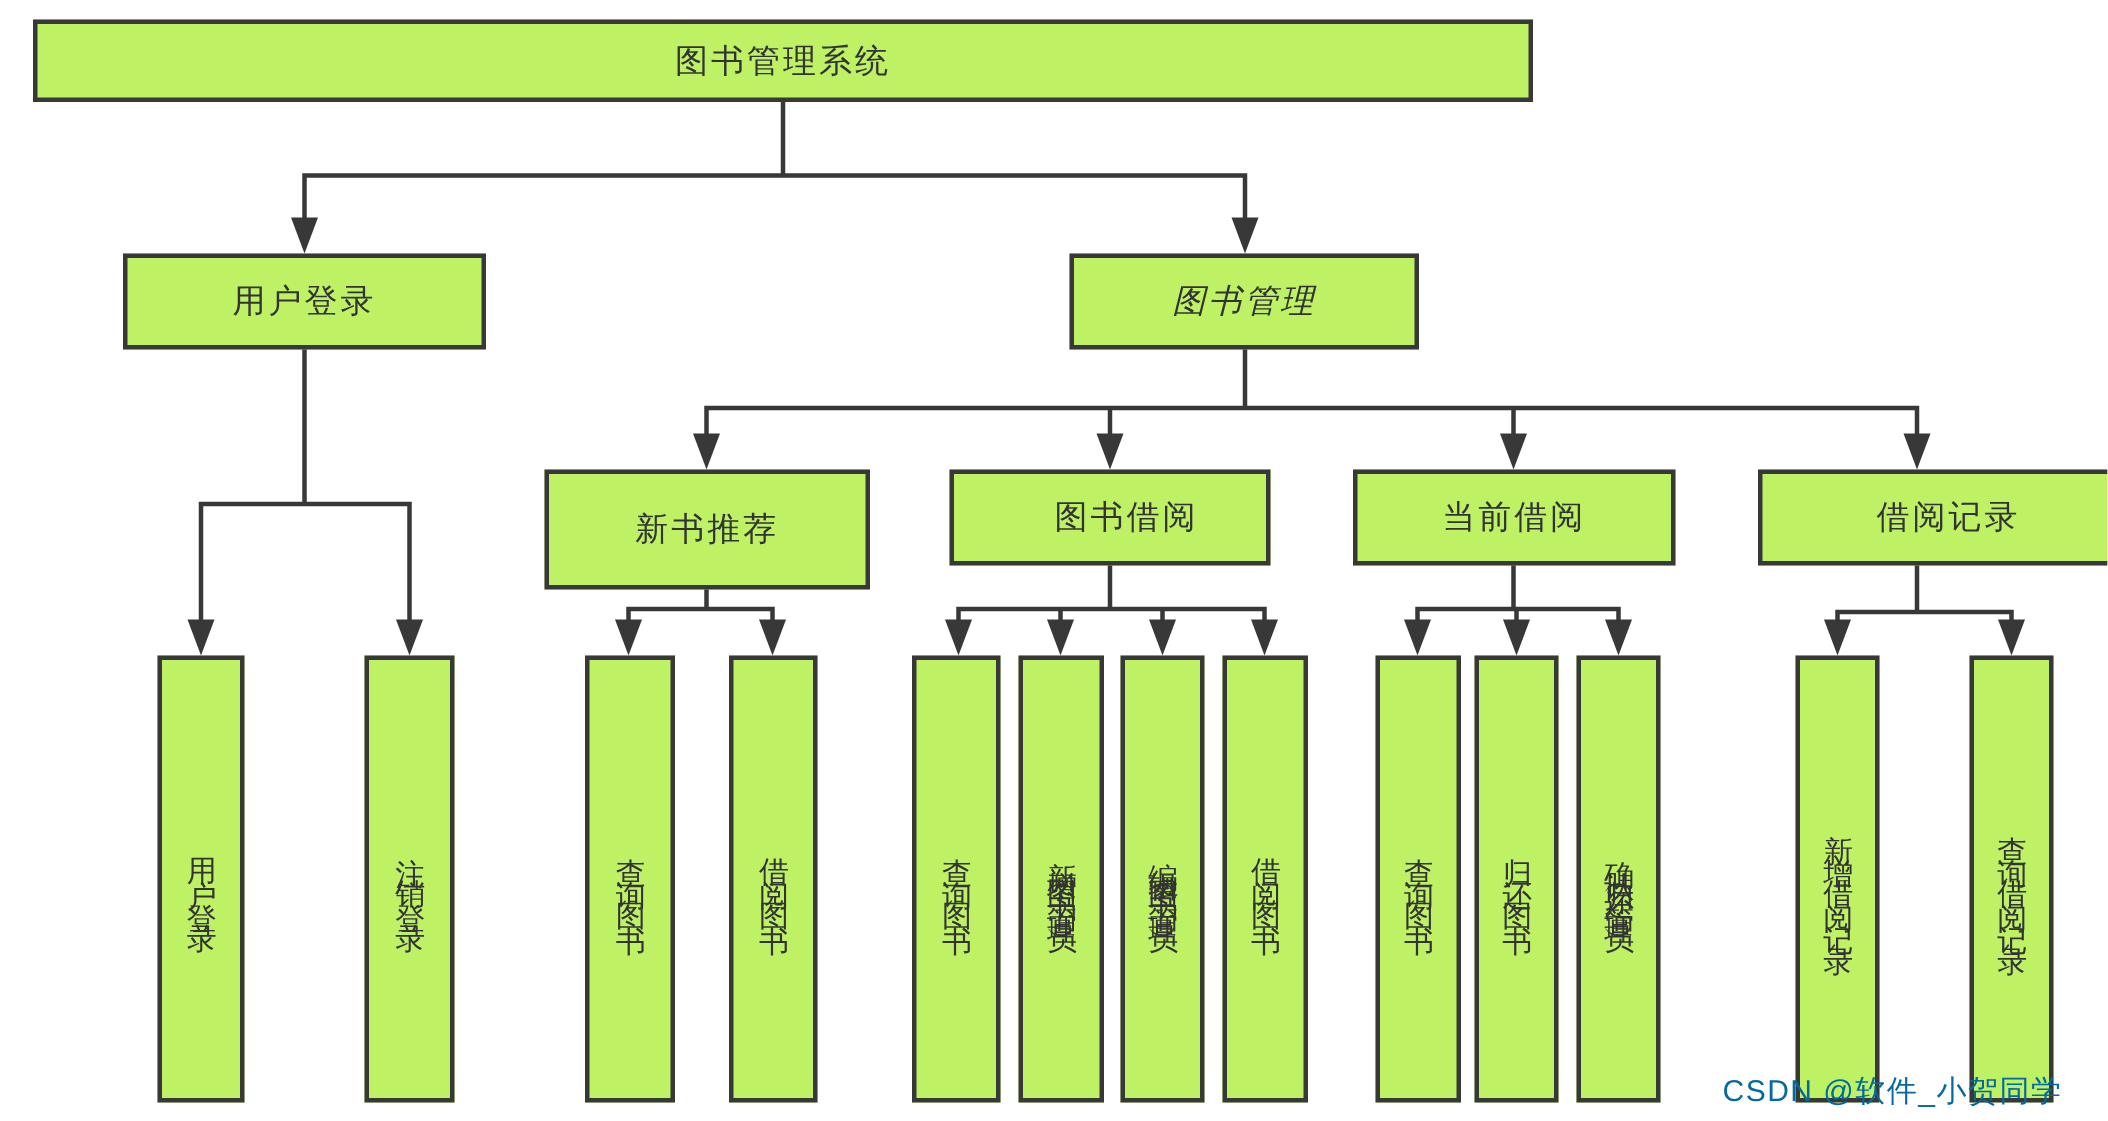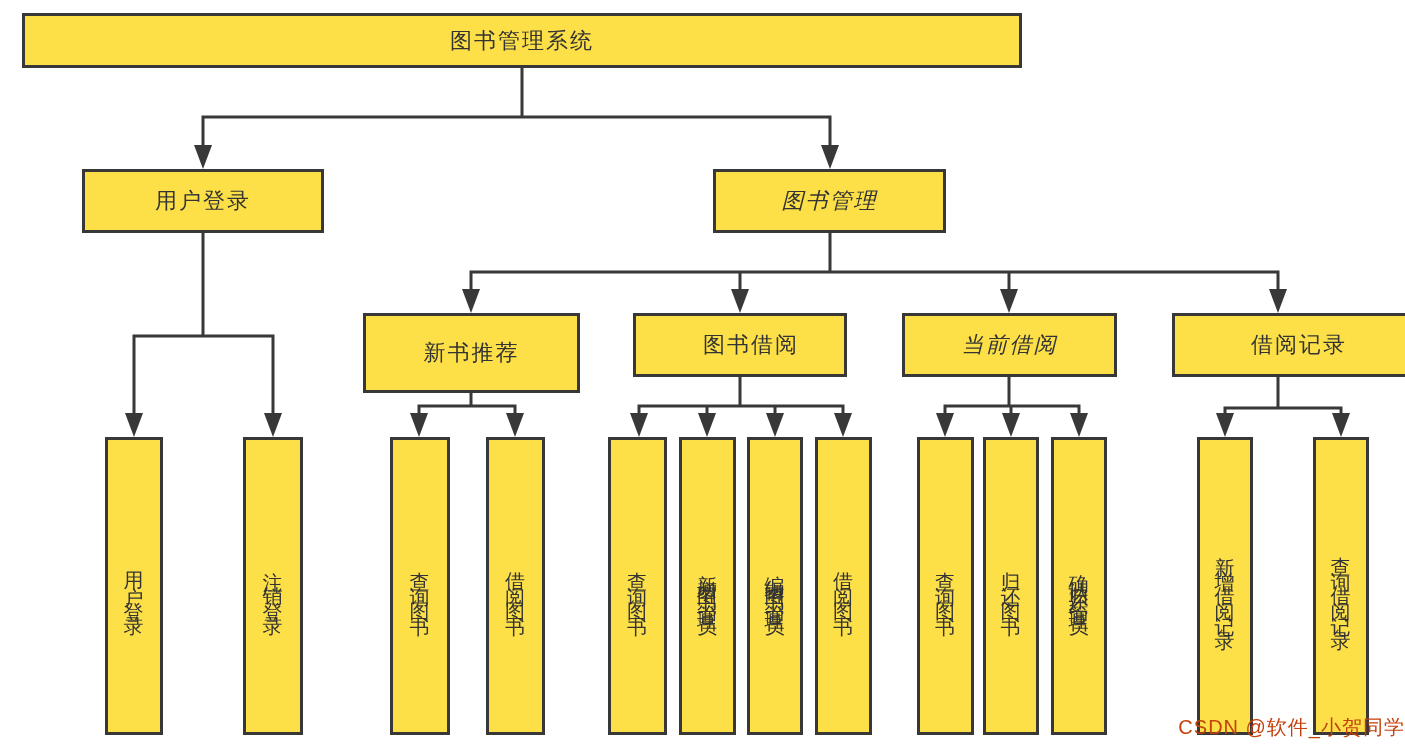--- a/index.html
+++ b/index.html
@@ -9,44 +9,44 @@
     height: 747px;
     background: #ffffff;
     overflow: hidden;
     font-family: "Liberation Sans", "DejaVu Sans", sans-serif;
     color: #333333;
   }
   .edges { position: absolute; left: 0; top: 0; }
   .node {
     position: absolute;
     box-sizing: border-box;
-    background: #fde047;
+    background: #bef264;
     border: 3px solid #383838;
     display: flex;
     align-items: center;
     justify-content: center;
     text-align: left;
   }
   .hnode { font-size: 22px; letter-spacing: 2px; }
   .vnode .vtext {
     writing-mode: vertical-rl;
     text-orientation: upright;
     font-size: 20px;
     line-height: 1;
     letter-spacing: 15px;
     white-space: nowrap;
   }
   .vnode .vtext.tight { letter-spacing: 6px; }
   .watermark {
     position: absolute;
-    right: 0;
+    right: 30px;
     bottom: 6px;
     font-size: 20px;
     letter-spacing: 1px;
-    color: #c2410c;
+    color: #0369a1;
     z-index: 5;
   }
 </style>
 </head>
 <body>
 
 <div class="canvas">
 
   <svg class="edges" width="1405" height="747" viewBox="0 0 1405 747">
     <path d="M522 68 V117
@@ -113,21 +113,21 @@
   <div class="node hnode" style="left:713px; top:169px; width:233px; height:64px;font-style:italic;">
     <span>图书管理</span>
   </div>
 
   <div class="node hnode" style="left:363px; top:313px; width:217px; height:80px;">
     <span>新书推荐</span>
   </div>
   <div class="node hnode" style="left:633px; top:313px; width:214px; height:64px;padding-left:22px;">
     <span>图书借阅</span>
   </div>
-  <div class="node hnode" style="left:902px; top:313px; width:215px; height:64px;font-style:italic;">
+  <div class="node hnode" style="left:902px; top:313px; width:215px; height:64px;">
     <span>当前借阅</span>
   </div>
   <div class="node hnode" style="left:1172px; top:313px; width:242px; height:64px;padding-left:12px;">
     <span>借阅记录</span>
   </div>
 
   <div class="node vnode" style="left:105px; top:437px; width:58px; height:298px;">
     <span class="vtext">用户登录</span>
   </div>
   <div class="node vnode" style="left:243px; top:437px; width:60px; height:298px;">

